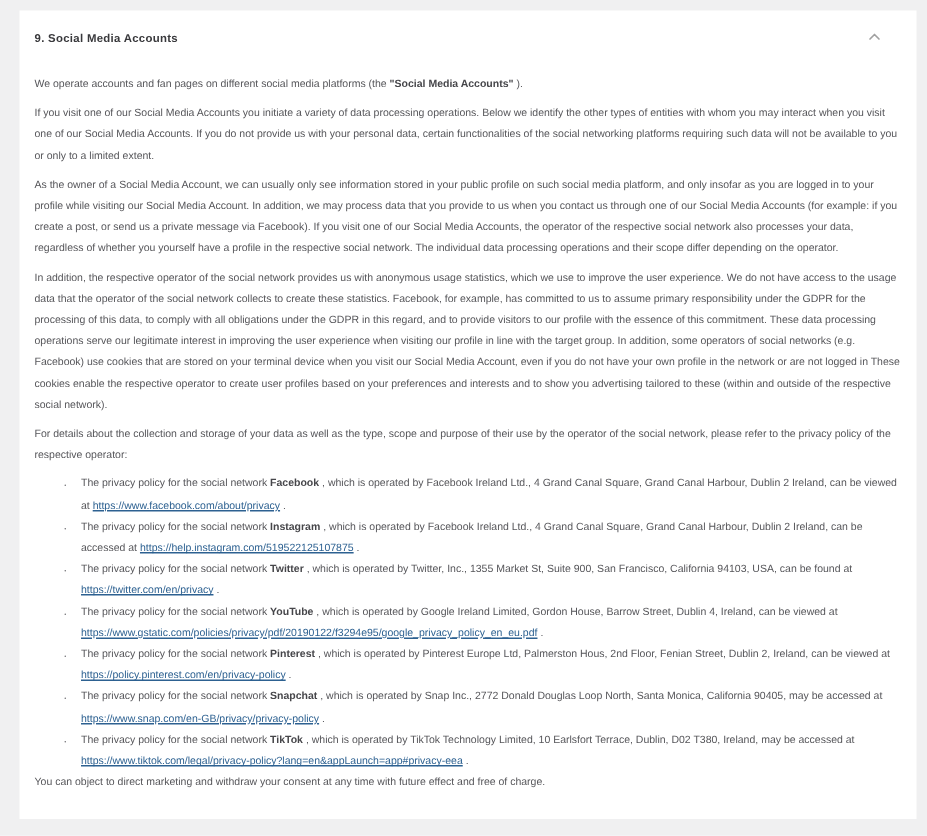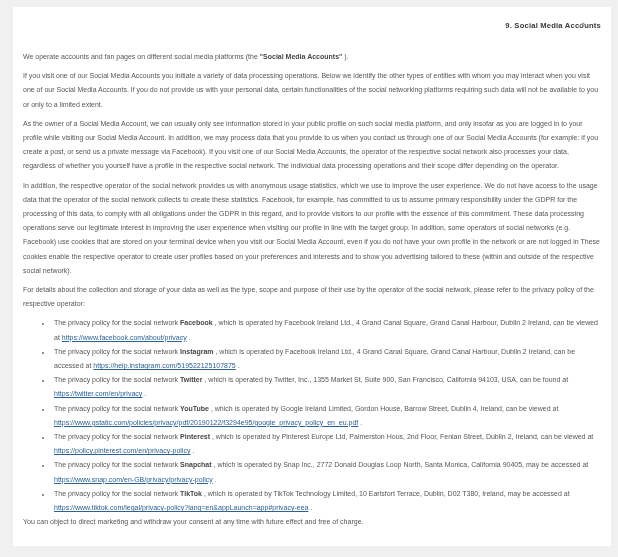--- a/index.html
+++ b/index.html
@@ -18,21 +18,20 @@
     width: 598px;
     height: 539px;
     background: #ffffff;
     box-sizing: border-box;
     padding: 0 10px;
     overflow: hidden;
   }
   .section-header {
     position: relative;
     margin: 14px 0 20px 0;
-    text-align: right;
   }
   h2.section-heading {
     font-size: 7.6px;
     font-weight: bold;
     color: #39393c;
     letter-spacing: 0.2px;
     margin: 0;
   }
   .collapse-btn {
     position: absolute;

